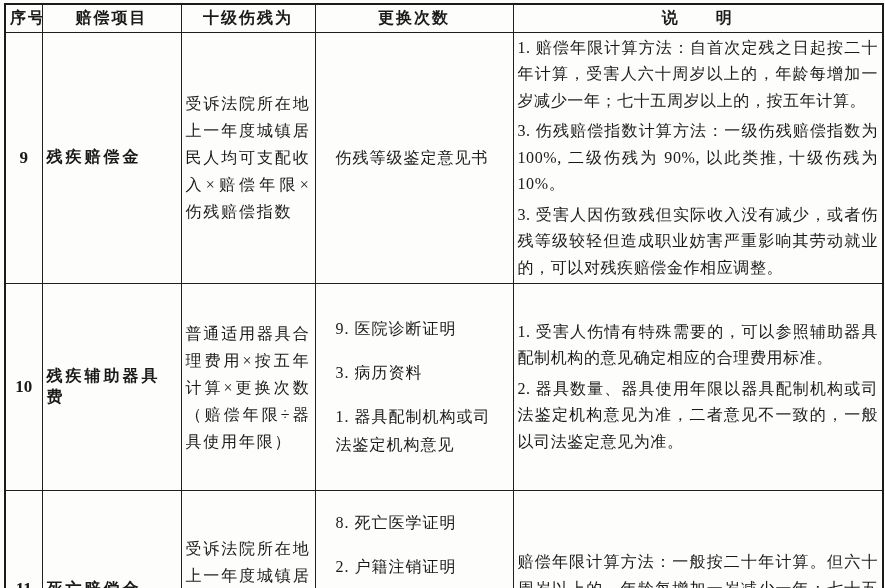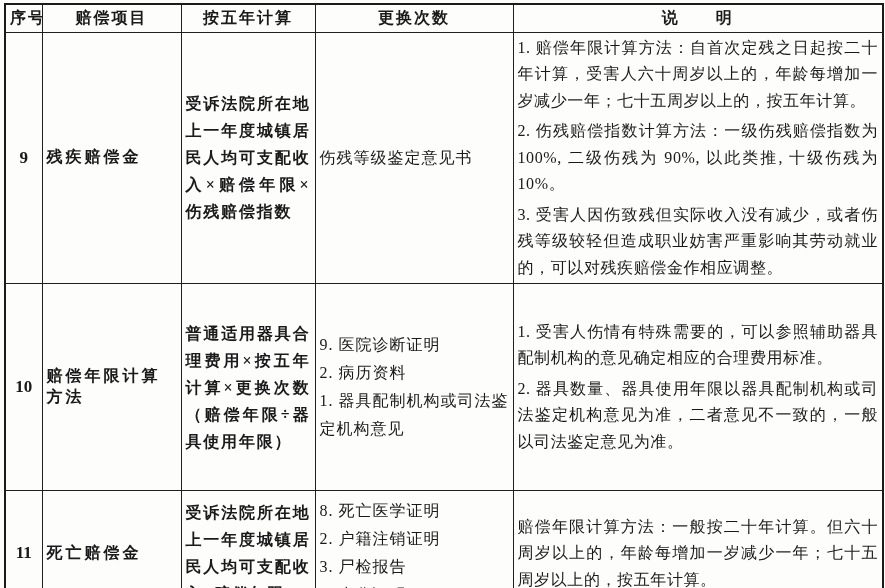--- a/index.html
+++ b/index.html
@@ -63,85 +63,85 @@
     padding-left: 7px;
     margin-left: 38px;
   }
   td.meth {
     font-size: 16px;
     letter-spacing: 1.8px;
     line-height: 27px;
     padding-left: 7px;
     padding-right: 2px;
     text-align: justify;
-    font-weight: 700;
+    font-weight: 400;
   }
   td.evid {
     font-size: 16px;
     letter-spacing: 1px;
     line-height: 28px;
     padding-left: 8px;
     padding-right: 4px;
   }
   td.note {
     font-size: 16px;
     letter-spacing: 0.6px;
     line-height: 26.5px;
     padding-left: 9px;
     padding-right: 5px;
     text-align: justify;
   }
   td.note p {
     margin: 0 0 4px 0;
   }
   td.note p:last-child { margin-bottom: 0; }
-  td.evid div { margin: 0; }
+  td.evid div { margin: 16px; }
 </style>
 </head>
 <body>
 
 <div class="page">
   <table class="comp">
     <colgroup>
       <col class="c-no">
         <col class="c-item">
         <col class="c-meth">
         <col class="c-evid">
         <col class="c-note">
     </colgroup>
     <tbody>
         <tr class="hdr">
       <th class="hcell">序号</th>
       <th class="hcell">赔偿项目</th>
-      <th class="hcell">按五年计算</th>
+      <th class="hcell">十级伤残为</th>
       <th class="hcell">更换次数</th>
       <th class="hcell">说　　明</th>
     </tr>
 
     <tr class="r9">
       <td class="no">9</td>
       <td class="item">残疾赔偿金</td>
       <td class="meth">受诉法院所在地上一年度城镇居民人均可支配收入×赔偿年限×伤残赔偿指数</td>
       <td class="evid">
         <div>伤残等级鉴定意见书</div>
       </td>
       <td class="note">
         <p>1. 赔偿年限计算方法：自首次定残之日起按二十年计算，受害人六十周岁以上的，年龄每增加一岁减少一年；七十五周岁以上的，按五年计算。</p>
-        <p>2. 伤残赔偿指数计算方法：一级伤残赔偿指数为100%, 二级伤残为 90%, 以此类推, 十级伤残为 10%。</p>
+        <p>3. 伤残赔偿指数计算方法：一级伤残赔偿指数为100%, 二级伤残为 90%, 以此类推, 十级伤残为 10%。</p>
         <p>3. 受害人因伤致残但实际收入没有减少，或者伤残等级较轻但造成职业妨害严重影响其劳动就业的，可以对残疾赔偿金作相应调整。</p>
       </td>
     </tr>
 
     <tr class="r10">
       <td class="no">10</td>
-      <td class="item">赔偿年限计算方法</td>
+      <td class="item">残疾辅助器具费</td>
       <td class="meth">普通适用器具合理费用×按五年计算×更换次数（赔偿年限÷器具使用年限）</td>
       <td class="evid">
         <div>9. 医院诊断证明</div>
-        <div>2. 病历资料</div>
+        <div>3. 病历资料</div>
         <div>1. 器具配制机构或司法鉴定机构意见</div>
       </td>
       <td class="note">
         <p>1. 受害人伤情有特殊需要的，可以参照辅助器具配制机构的意见确定相应的合理费用标准。</p>
         <p>2. 器具数量、器具使用年限以器具配制机构或司法鉴定机构意见为准，二者意见不一致的，一般以司法鉴定意见为准。</p>
       </td>
     </tr>
 
     <tr class="r11">
       <td class="no">11</td>

